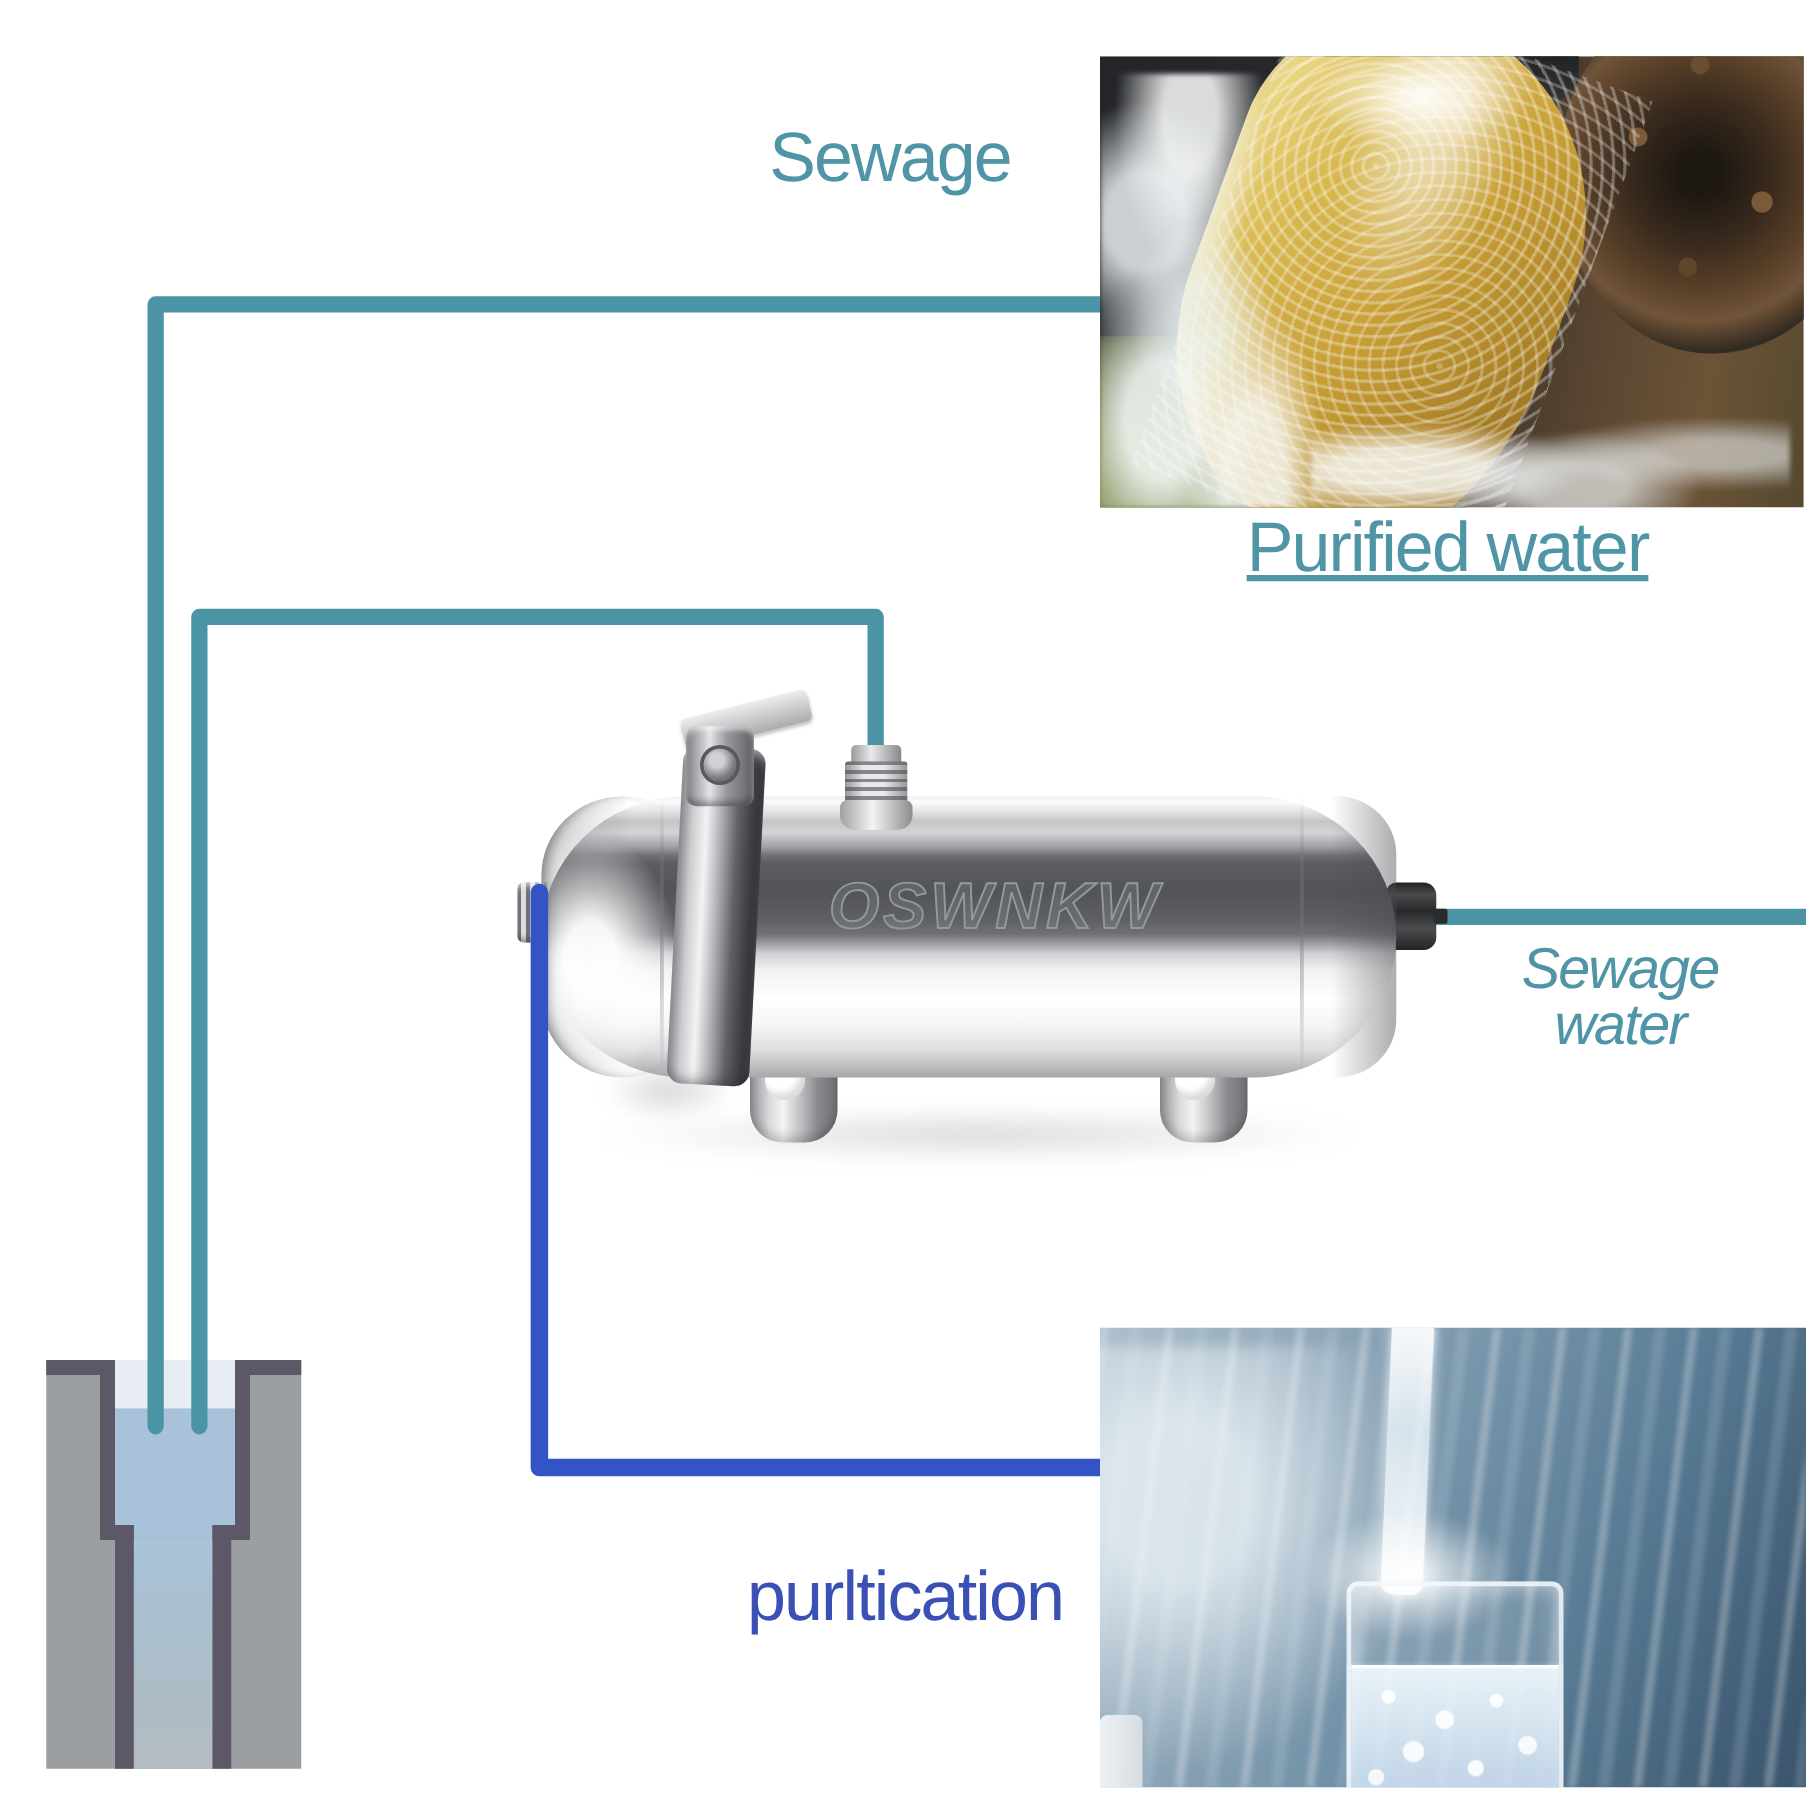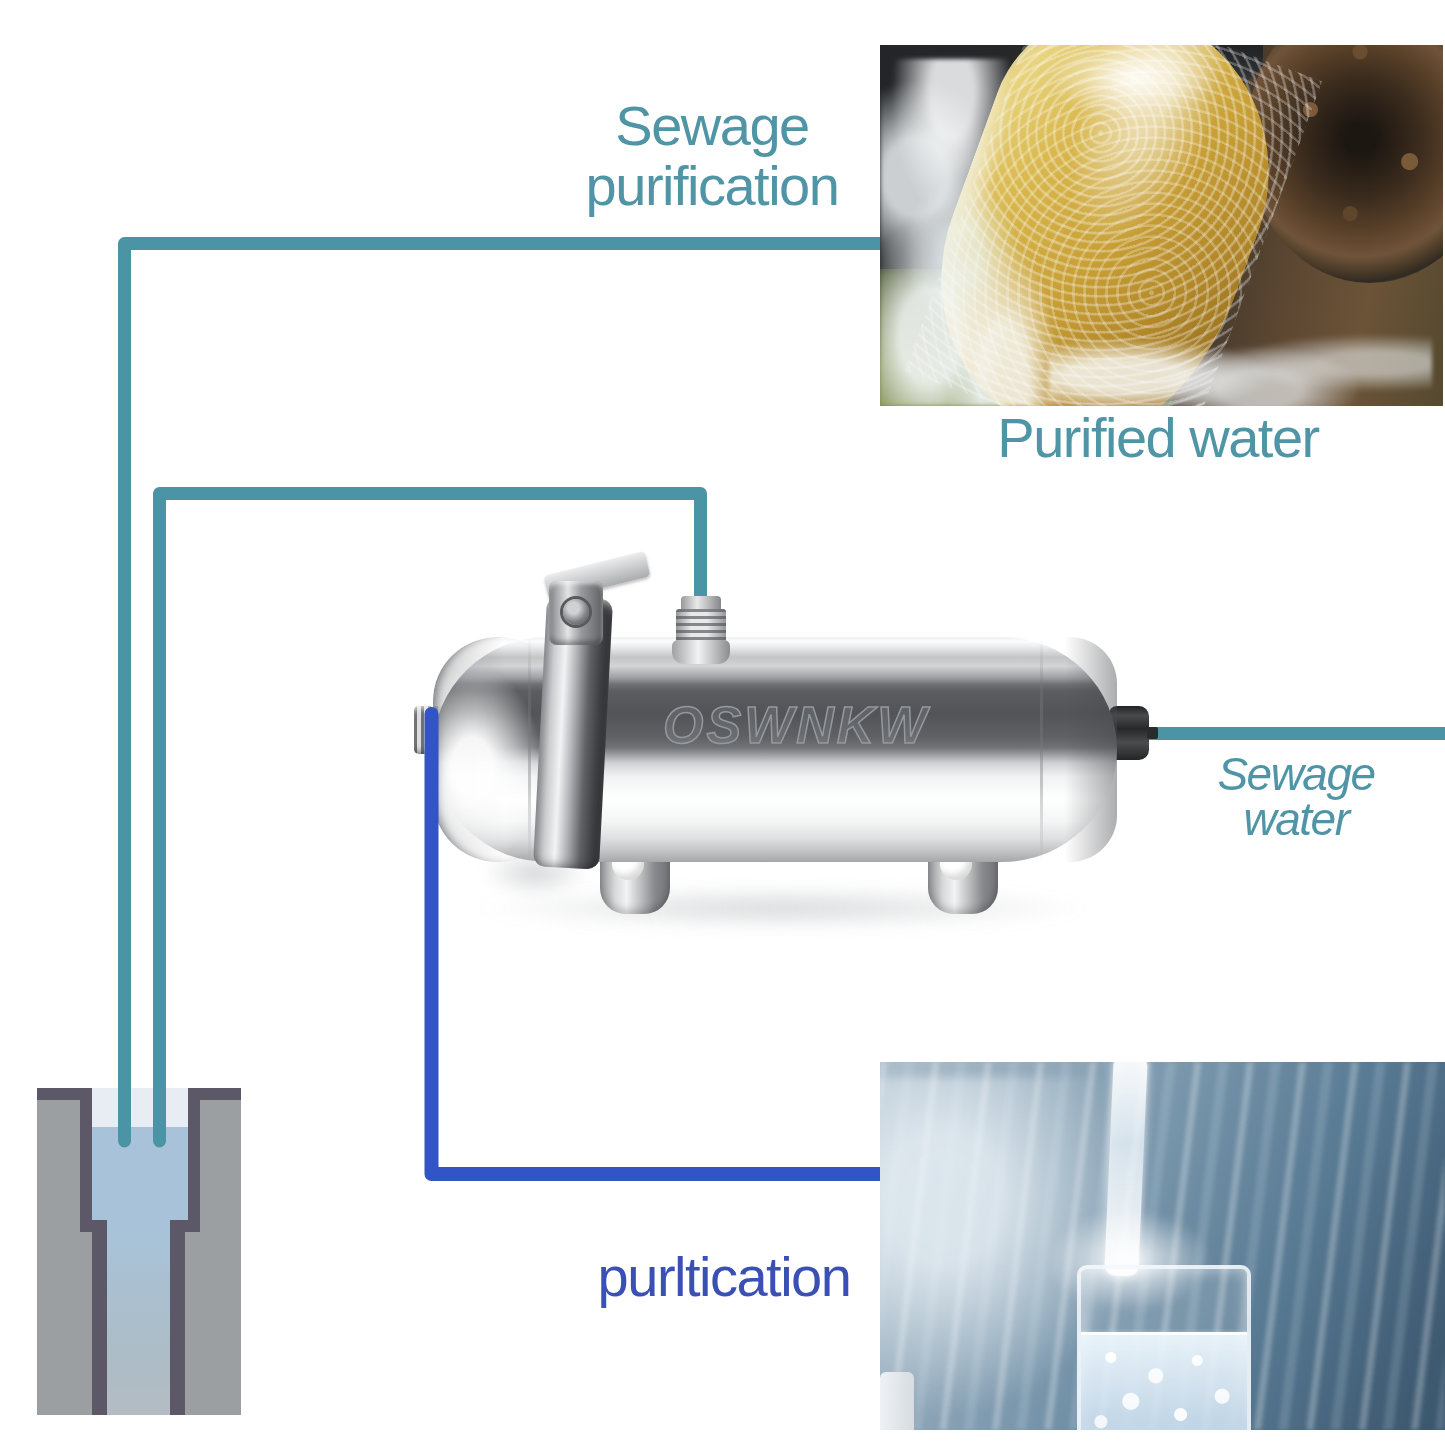--- a/index.html
+++ b/index.html
@@ -15,21 +15,21 @@
   .pipe-blue{fill:none; stroke:var(--blue-line); stroke-width:14; stroke-linejoin:round; stroke-linecap:round;}
 
   
   .label{
     position:absolute; transform:translateX(-50%);
     color:var(--teal-text); font-size:56px; line-height:60px;
     letter-spacing:-1.5px; text-align:center; white-space:nowrap;
   }
   #label-before{left:712px; top:96px;}
   #label-tap{left:368px; top:410px;}
-  #label-purified{left:1158px; top:408px;}
+  #label-purified{left:1158px; top:408px;text-decoration:underline;}
   #label-sewage{left:1296px; top:752px; font-size:46px; line-height:45px;font-style:italic;}
   #label-after{left:724px; top:1248px; color:var(--blue-text); line-height:58px;}
 
   
   #well{left:37px; top:1088px; width:204px; height:327px;}
   .well-base{left:0; top:0; width:204px; height:327px; background:var(--well-gray);}
   .well-surface{left:55px; top:0; width:96px; height:39px; background:var(--well-water-top);}
   .well-water-upper{left:55px; top:39px; width:96px; height:103px; background:var(--well-water);}
   .well-water-lower{left:70px; top:142px; width:63px; height:185px;
     background:linear-gradient(180deg, var(--well-water) 0%, #adbcc6 70%, #b4bcc2 100%);}
@@ -249,21 +249,20 @@
     <div class="abs pb-stream"></div>
     <div class="abs pb-splash"></div>
     <div class="abs pb-glass">
       <div class="abs pb-water"></div>
     </div>
     <div class="abs pb-corner-glass"></div>
   </div>
 
   <div class="label" id="label-before">
     <div>Sewage</div>
-    <div>purification</div>
   </div>
   <div class="label" id="label-purified">Purified water</div>
   <div class="label" id="label-sewage">
     <div>Sewage</div>
     <div>water</div>
   </div>
   <div class="label" id="label-after">
     <div>purltication</div>
   </div>
 

